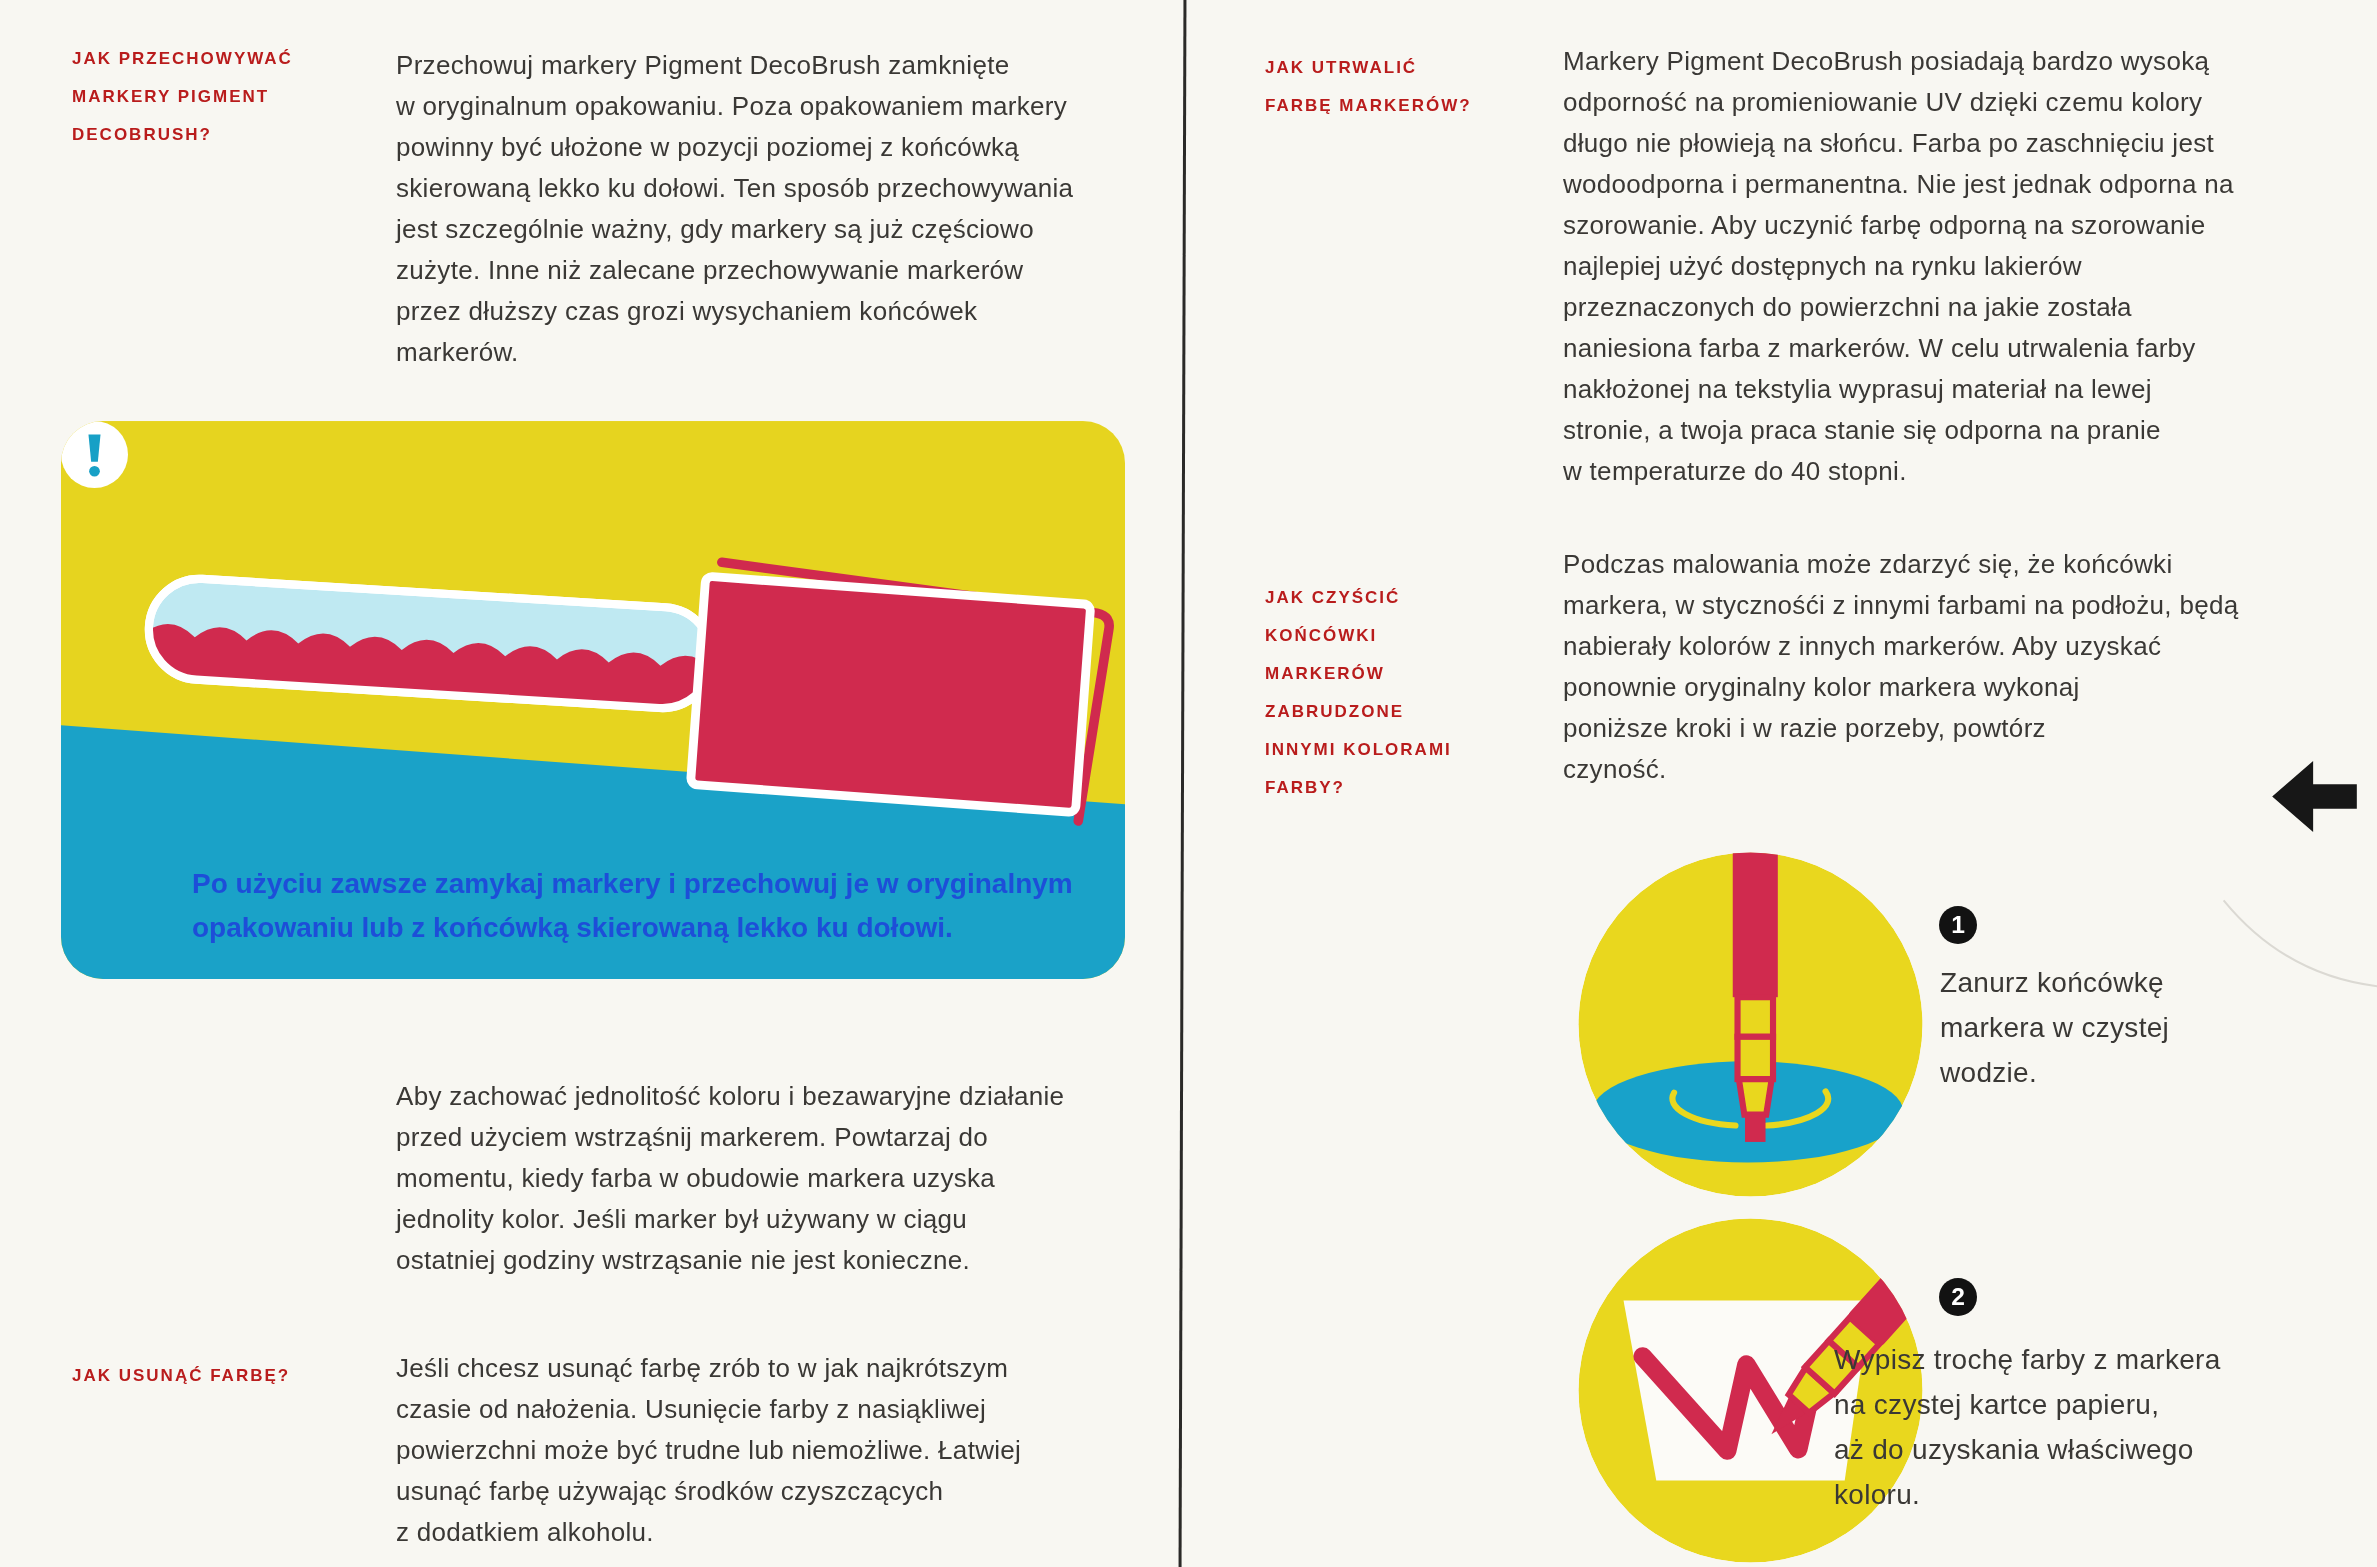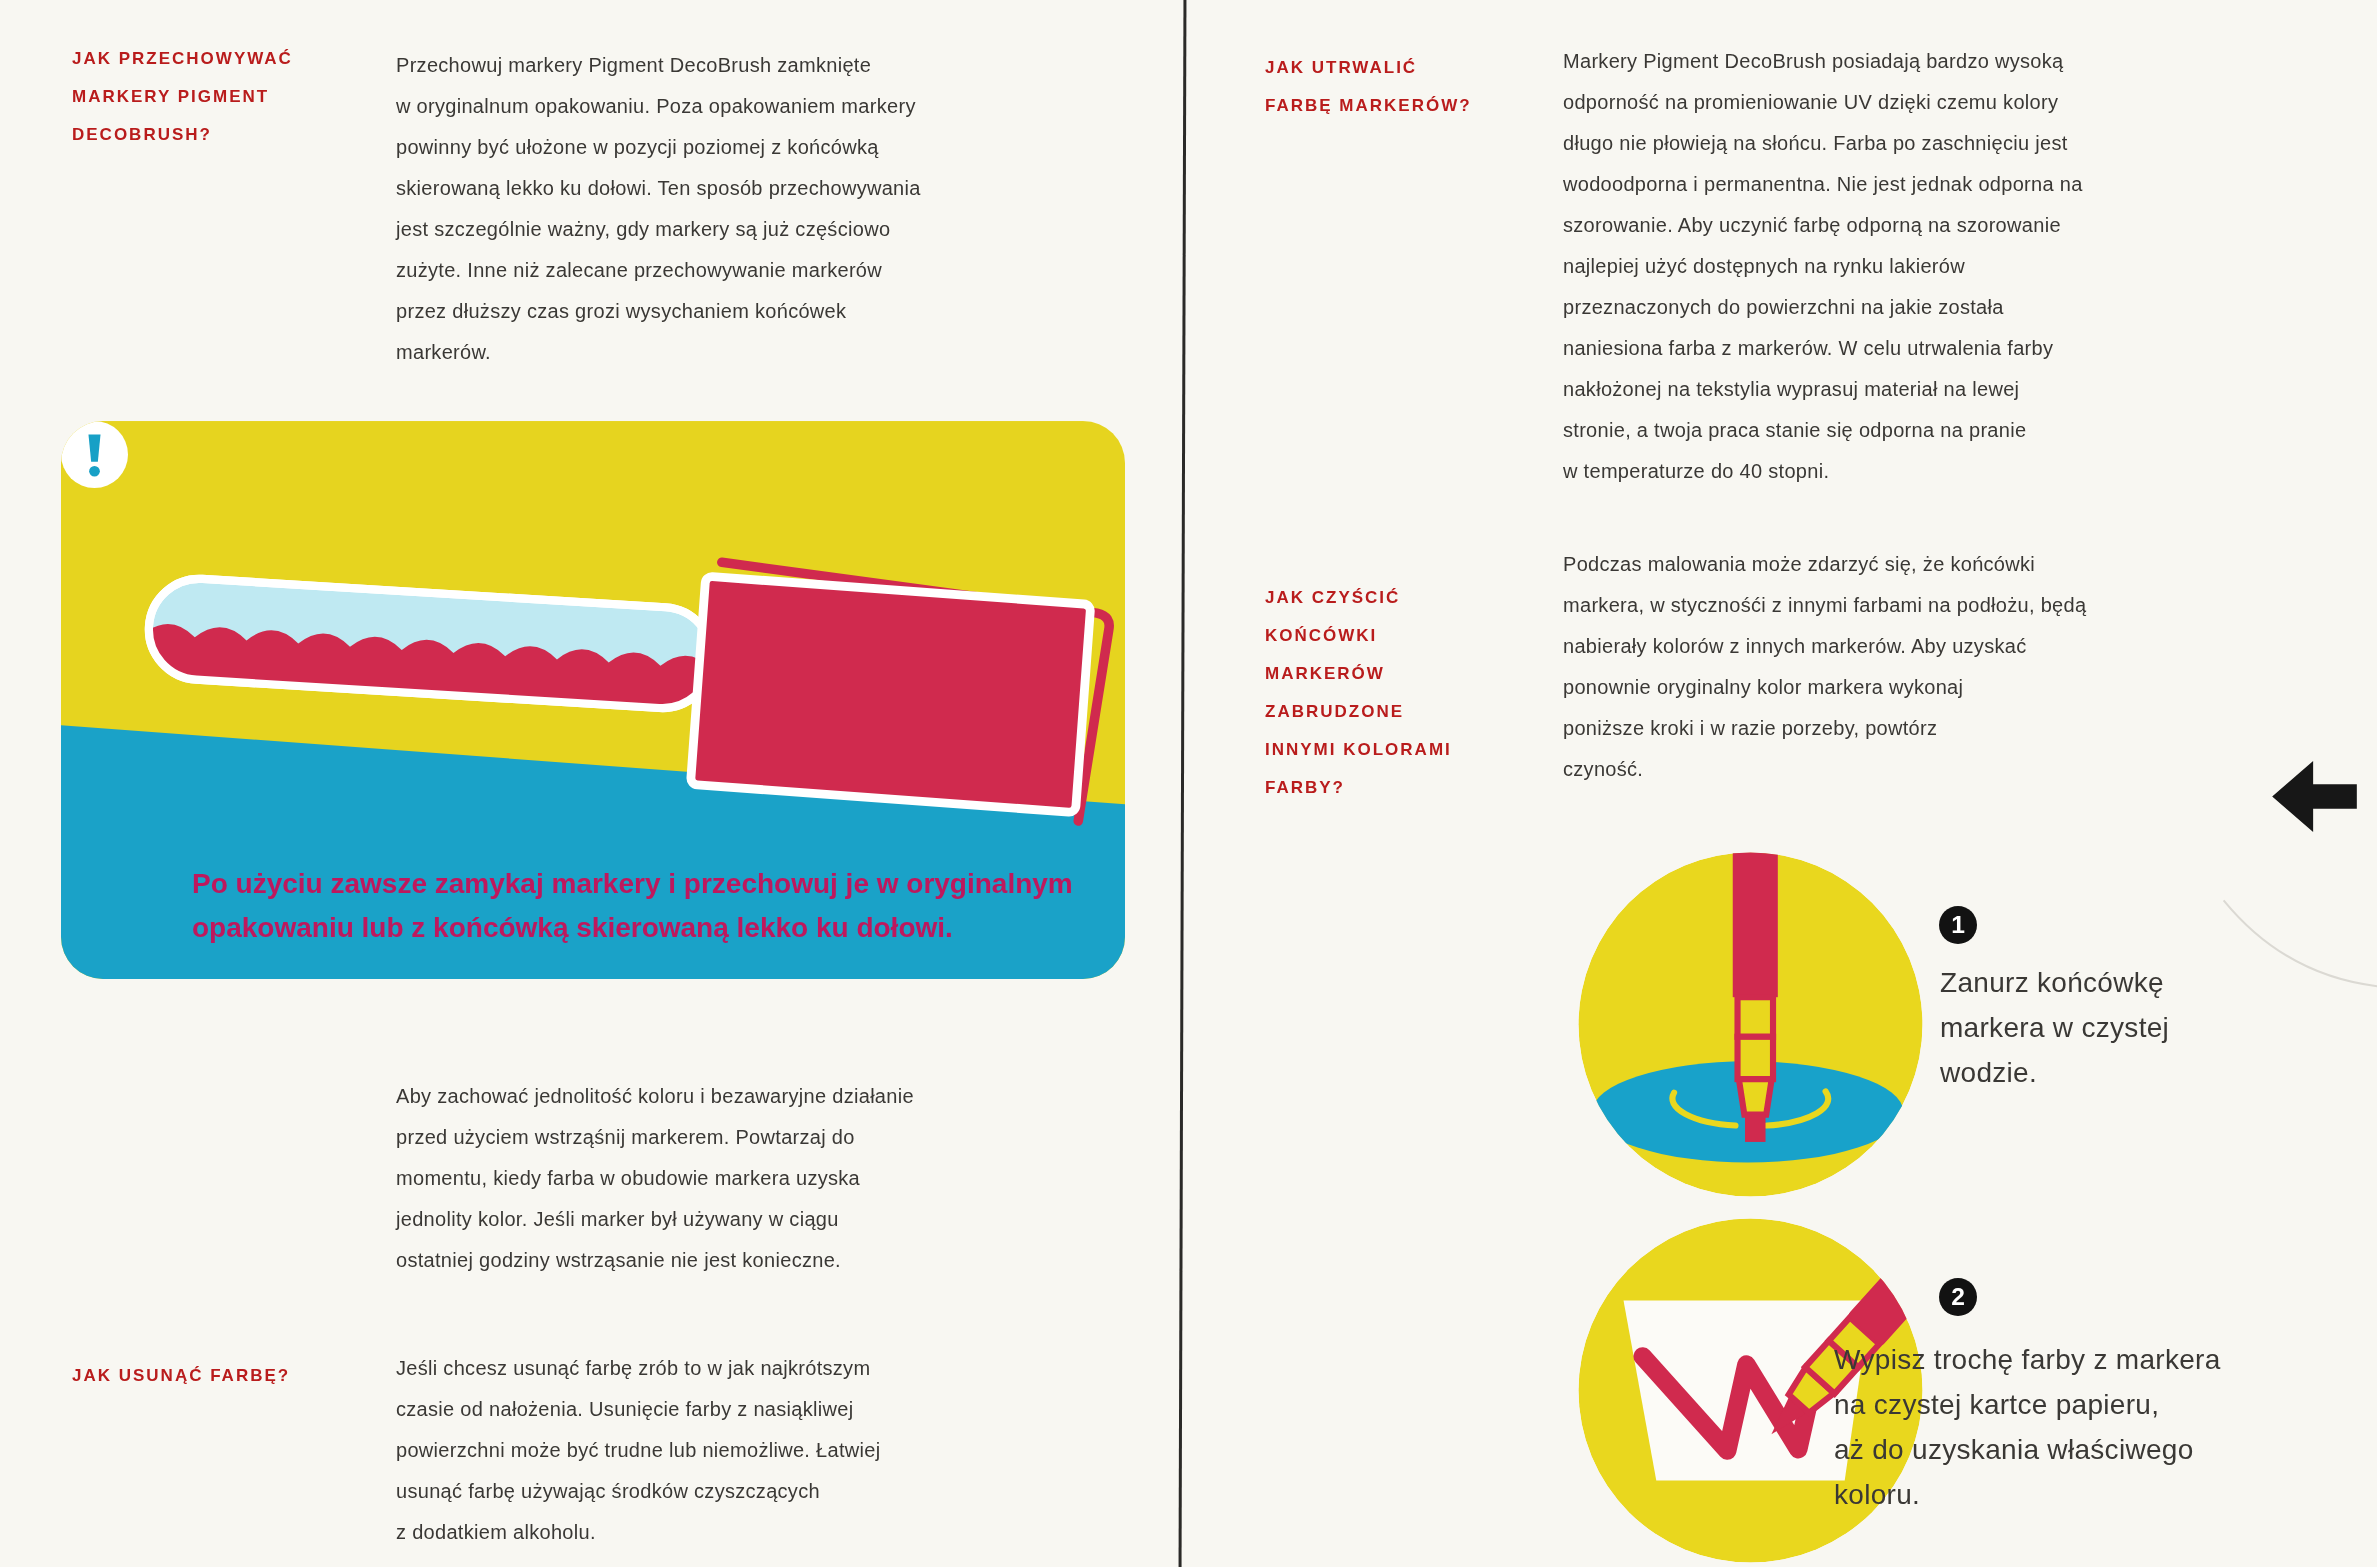--- a/index.html
+++ b/index.html
@@ -15,21 +15,21 @@
   .q{
     position:absolute;
     font-weight:bold;
     font-size:17px;
     line-height:38px;
     letter-spacing:2px;
     color:#b91c1c;
   }
   .a{
     position:absolute;
-    font-size:20px;
+    font-size:26px;
     line-height:41px;
     letter-spacing:0.3px;
     color:#3a3835;
   }
   .card{
     position:absolute;
     left:61px;top:421px;
     width:1064px;height:558px;
     border-radius:42px;
     overflow:hidden;
@@ -37,21 +37,21 @@
   .card svg{position:absolute;left:0;top:0;}
   .notice-icon{
     position:absolute;left:45px;top:443px;
     width:67px;height:67px;
   }
   .notice-text{
     position:absolute;left:131px;top:441px;
     width:907px;
     font-weight:bold;
     font-size:28px;line-height:44px;
-    color:#be185d;
+    color:#1d4ed8;
   }
   .fold{
     position:absolute;left:1181px;top:-6.8px;
     width:2.7px;height:1582px;
     background:#2b2a28;
     transform:rotate(0.18deg);
   }
   .step-circle{position:absolute;width:355px;height:355px;}
   .badge{
     position:absolute;

